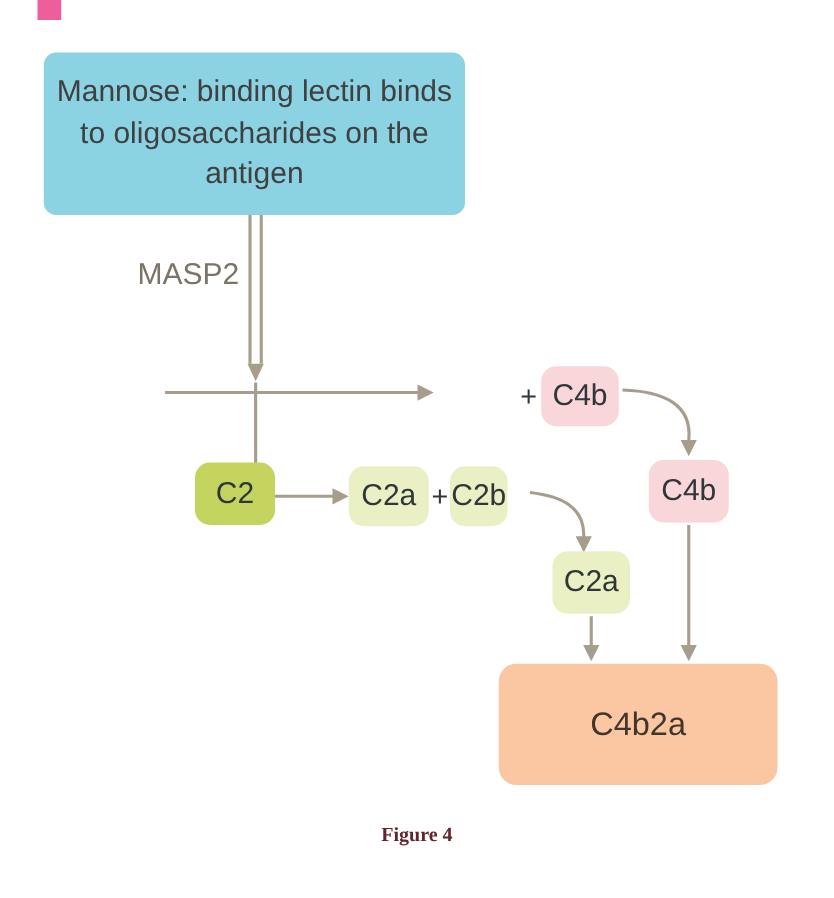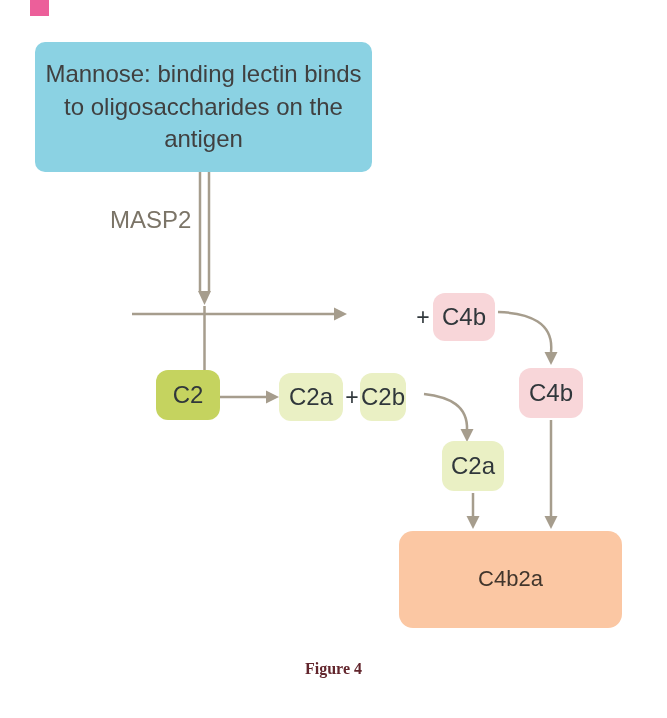--- a/index.html
+++ b/index.html
@@ -53,21 +53,21 @@
   .plus{
     position:absolute;font-size:23px;color:var(--dark-text);
     width:20px;text-align:center;
   }
   .plus-c4{left:413px;top:304px;}
   .plus-c2{left:342px;top:384px;}
   .box-convertase{
     position:absolute;left:399px;top:531px;width:223px;height:97px;
     background:var(--orange-box);border-radius:14px;
     display:flex;align-items:center;justify-content:center;
-    font-size:22px;line-height:1.3;color:#41362c;text-align:center;
+    font-size:26px;line-height:1.3;color:#41362c;text-align:center;
   }
   .caption{
     position:absolute;left:0;right:0;top:660px;
     text-align:center;
     font-family:"Liberation Serif", serif;font-weight:700;
     font-size:16px;color:var(--caption-color);
   }
   svg.arrows{position:absolute;left:0;top:0;pointer-events:none;}
   .arrow-stroke line,.arrow-stroke path{
     stroke:var(--arrow);stroke-width:2.5;fill:none;

